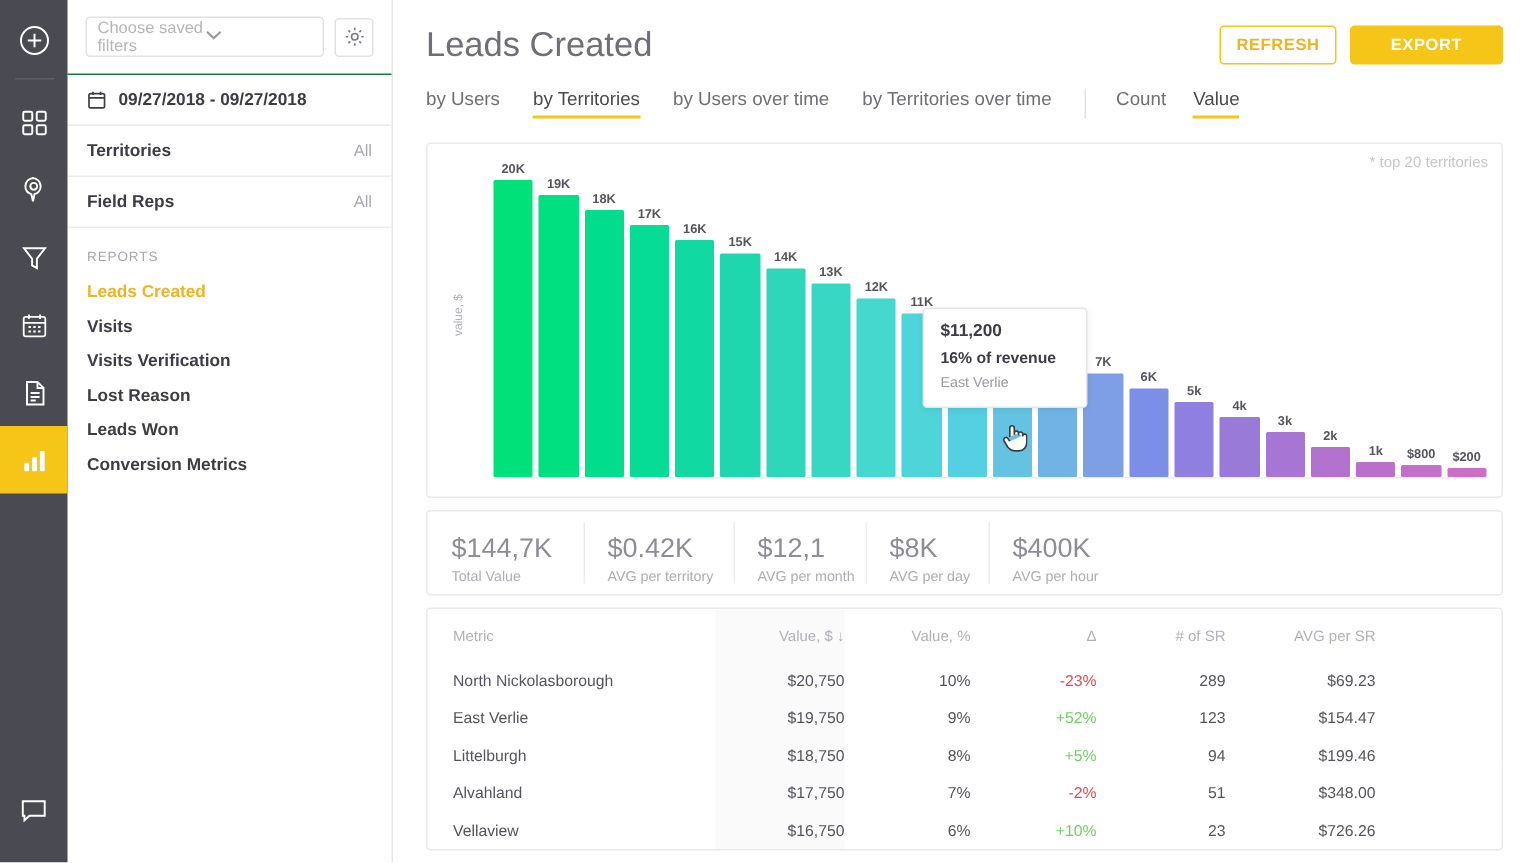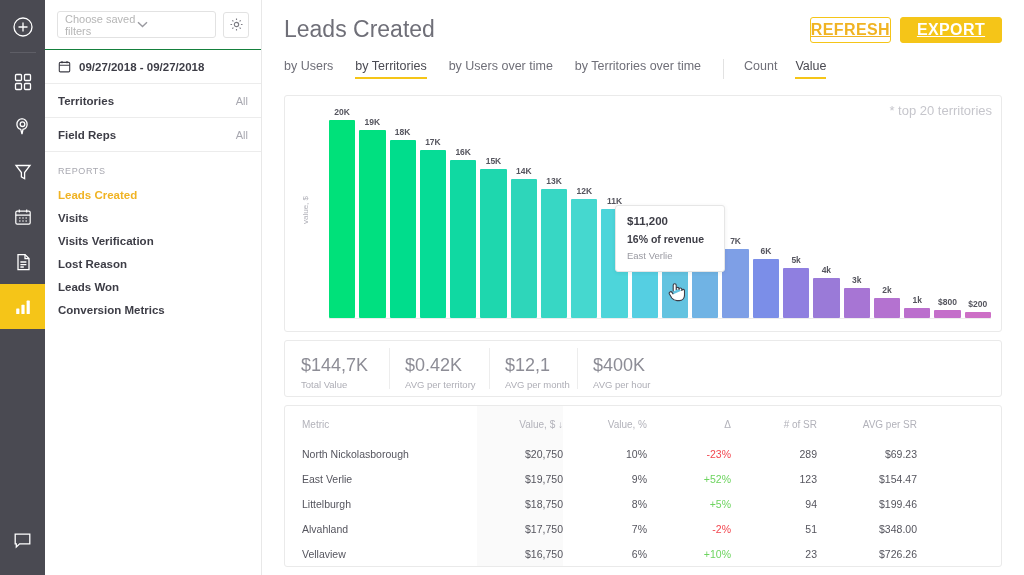--- a/index.html
+++ b/index.html
@@ -74,24 +74,23 @@
     padding: 5.5px 13px;
   }
   .report-item.active { color: #f0b323; }
 
   
   .main { flex: 1; background: #ffffff; padding: 0 22px; overflow: hidden; position: relative; }
   .main-head { display: flex; align-items: center; padding-top: 16px; }
   .page-title { font-size: 23px; color: #6f6f78; font-weight: normal; flex: 1; }
   .btn {
     height: 26px; min-width: 78px; border-radius: 3px;
-    font-size: 16px; letter-spacing: 0.4px; font-weight: bold;
+    font-size: 11px; letter-spacing: 0.4px; font-weight: bold;
     display: inline-flex; align-items: center; justify-content: center;
     cursor: pointer;
-    text-decoration: underline;
   }
   .btn-refresh { border: 1px solid #f5c518; color: #f0b323; background: #fff; margin-right: 9px; }
   .btn-export { background: #f5c518; color: #ffffff; border: 1px solid #f5c518; min-width: 102px; }
 
   .tabs { display: flex; align-items: flex-start; margin-top: 16px; height: 28px; }
   .tab {
     font-size: 12.5px; color: #6f6f78; margin-right: 22px;
     padding-bottom: 6px; position: relative; cursor: pointer; white-space: nowrap;
   }
   .tab.active { color: #4a4a52; }
@@ -103,21 +102,21 @@
   .tab.small { margin-right: 18px; }
 
   
   .chart-card {
     margin-top: 8px; height: 237px;
     border: 1px solid #eaeaea; border-radius: 3px;
     position: relative; background: #fff;
   }
   .top-note {
     position: absolute; right: 9px; top: 7px;
-    font-size: 13px; color: #c6c6cc;
+    font-size: 10px; color: #c6c6cc;
   }
   .y-axis-label {
     position: absolute; left: 16px; top: 128px;
     font-size: 8px; color: #b0b0b8;
     transform: rotate(-90deg); transform-origin: left top;
     white-space: nowrap;
   }
   .plot {
     position: absolute; left: 44px; right: 10px; top: 10px; bottom: 13px;
   }
@@ -439,20 +438,24 @@
         <div class="kpi-value">$144,7K</div>
         <div class="kpi-label">Total Value</div>
       </div>
       <div class="kpi kpi-1">
         <div class="kpi-value">$0.42K</div>
         <div class="kpi-label">AVG per territory</div>
       </div>
       <div class="kpi kpi-2">
         <div class="kpi-value">$12,1</div>
         <div class="kpi-label">AVG per month</div>
+      </div>
+      <div class="kpi kpi-3">
+        <div class="kpi-value">$8K</div>
+        <div class="kpi-label">AVG per day</div>
       </div>
       <div class="kpi kpi-4">
         <div class="kpi-value">$400K</div>
         <div class="kpi-label">AVG per hour</div>
       </div>
     </div>
 
     <div class="table-card">
       <table>
         <thead>

